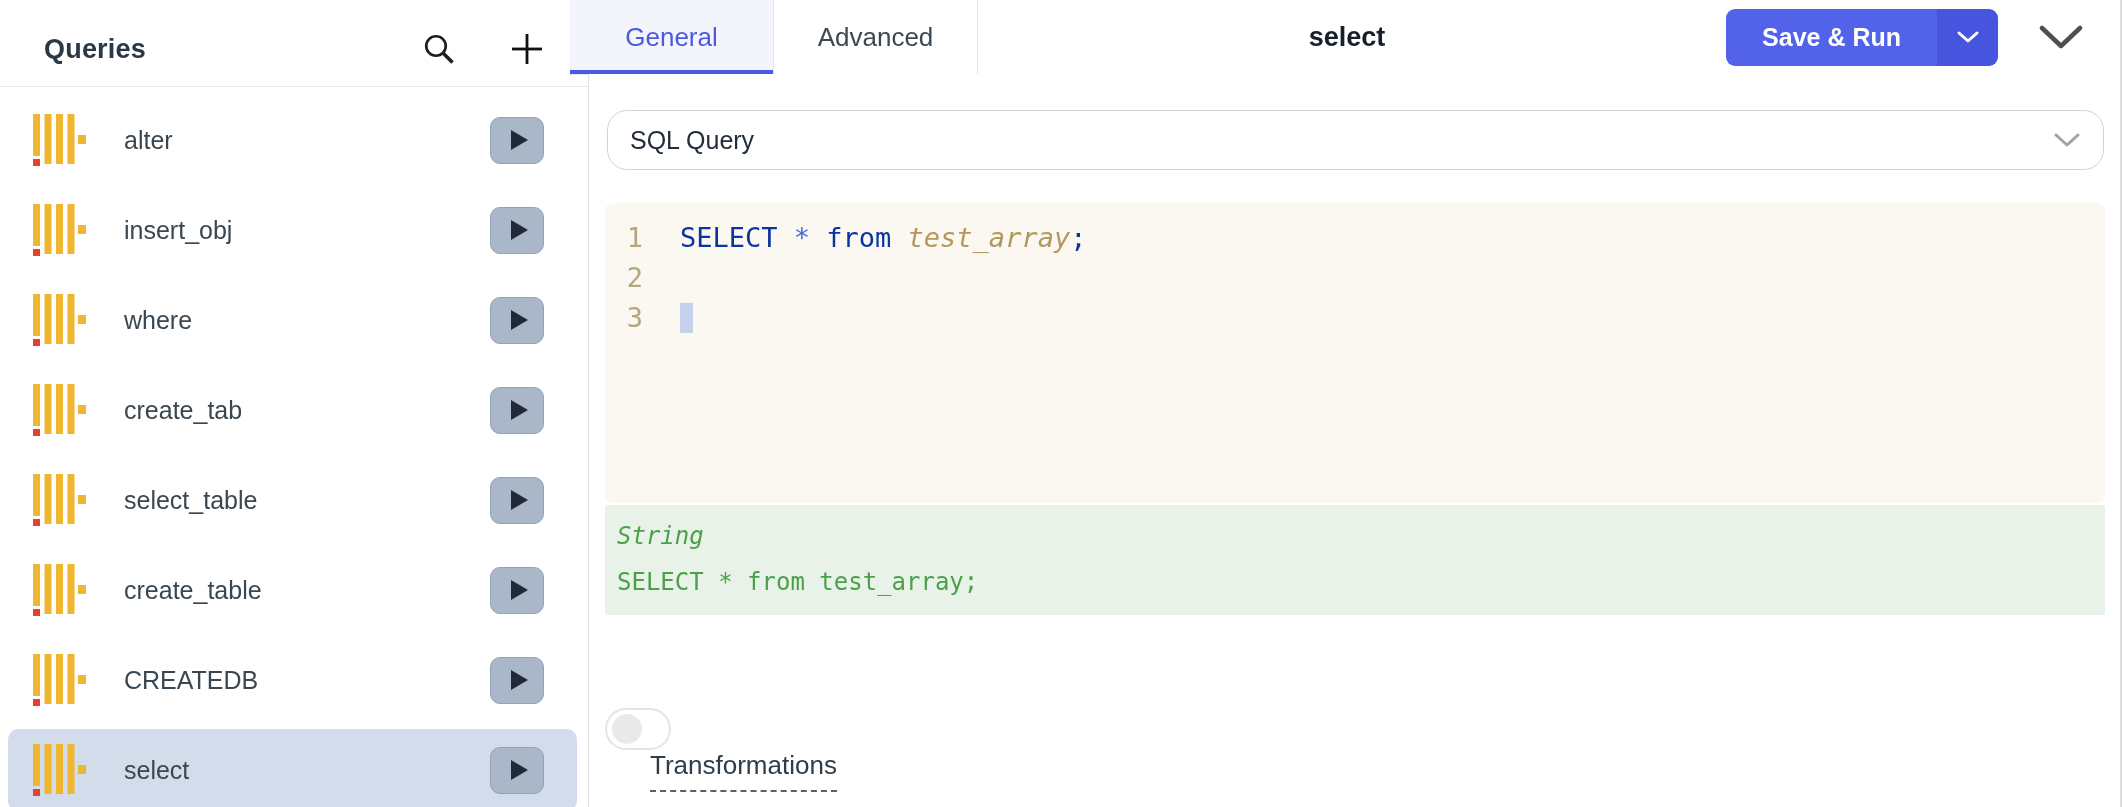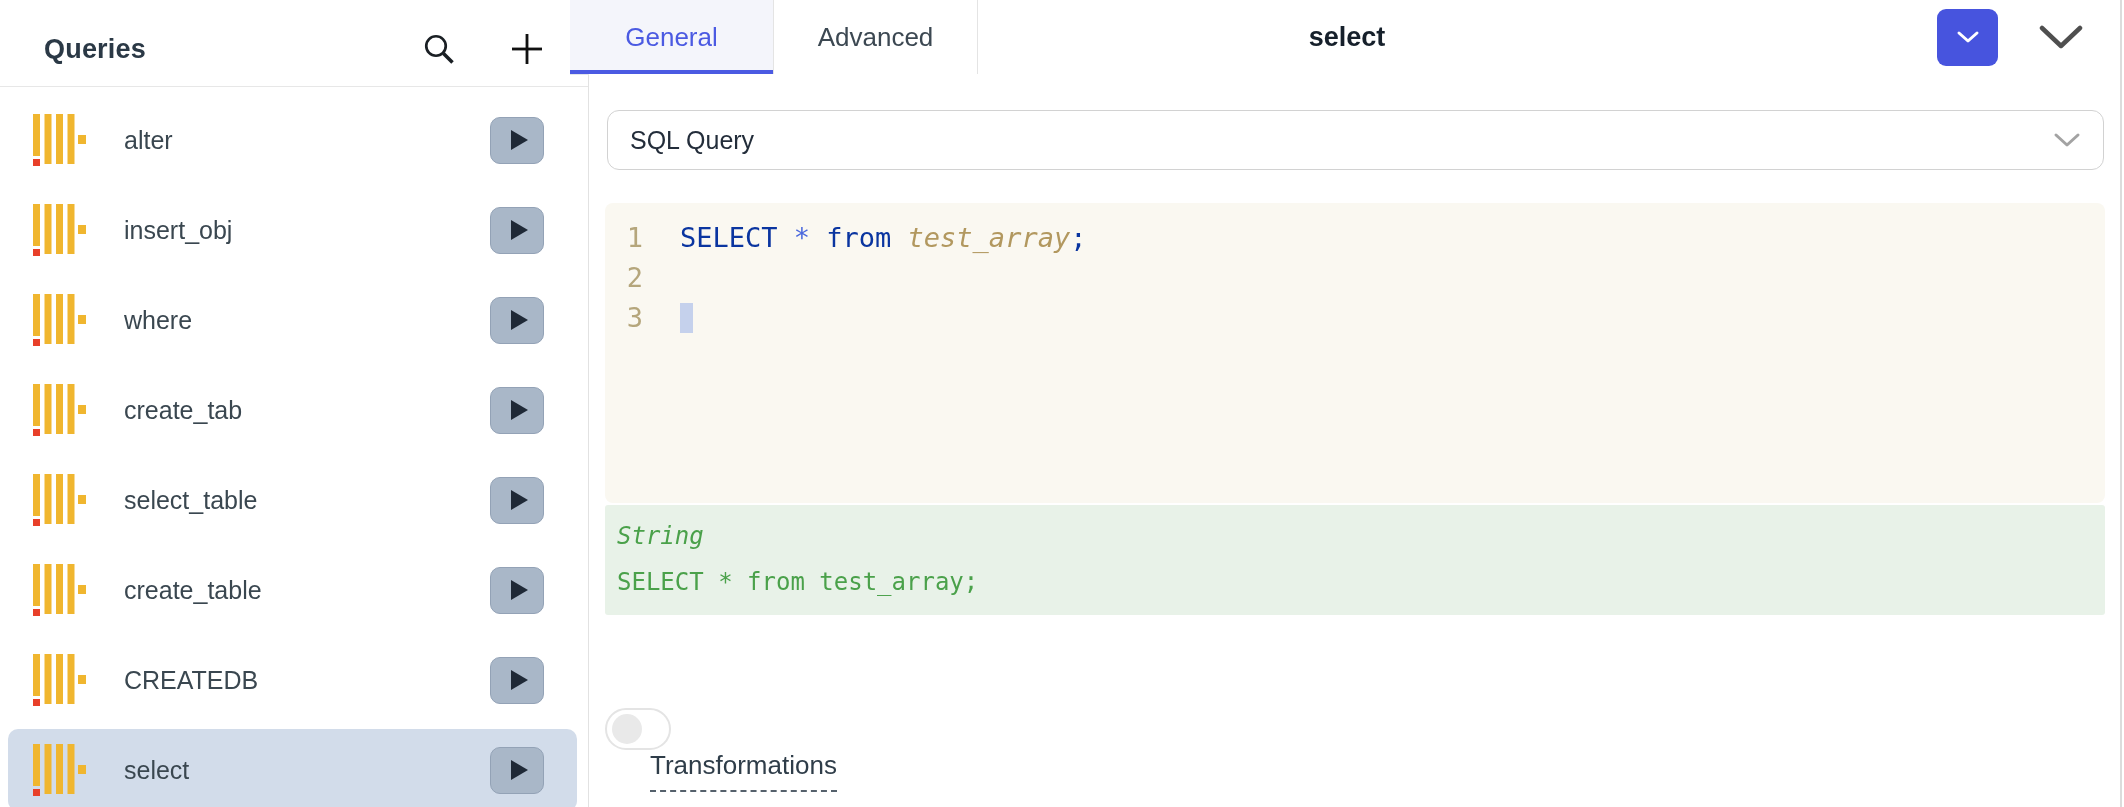--- a/index.html
+++ b/index.html
@@ -52,21 +52,21 @@
   .saverun-main{
     background:#5263e9;color:#fff;font-size:25px;font-weight:700;
     display:flex;align-items:center;padding:0 36px;
   }
   .saverun-caret{background:#4754de;width:61px;display:flex;align-items:center;justify-content:center;}
   .collapse-chevron{margin-left:40px;width:46px;height:30px;display:flex;align-items:center;justify-content:center;cursor:pointer;}
   
   .content{position:absolute;left:589px;top:74px;right:0;bottom:0;background:#fff;}
   .select-box{
     position:absolute;left:18px;top:36px;width:1497px;height:60px;box-sizing:border-box;
-    border:1.5px solid #d2d2d2;border-radius:12px;background:#fff;
+    border:1.5px solid #d2d2d2;border-radius:20px;background:#fff;
     display:flex;align-items:center;cursor:pointer;
   }
   .select-box .select-value{margin-left:22px;font-size:25px;color:#232d3a;}
   .select-box .select-caret{position:absolute;right:22px;display:flex;}
   .editor{
     position:absolute;left:16px;top:129px;width:1500px;height:300px;box-sizing:border-box;
     background:var(--editor-bg,#faf8f1);border-radius:8px;padding-top:15px;
     font-family:"DejaVu Sans Mono",monospace;font-size:27px;cursor:text;
   }
   .ed-line{display:flex;height:40px;line-height:40px;white-space:pre;}
@@ -255,20 +255,21 @@
       <div class="tab active">
         <span>General</span>
       </div>
       <div class="tab">
         <span>Advanced</span>
       </div>
     </div>
     <div class="topbar-title">select</div>
     <div class="topbar-actions">
       <div class="btn-saverun">
+        <span class="saverun-main">Save &amp; Run</span>
         <span class="saverun-caret">
           <svg width="24" height="14" viewBox="0 0 24 14" fill="none" stroke="#ffffff" stroke-width="3" stroke-linecap="round" stroke-linejoin="round">
             <polyline points="3,3 12,11 21,3"></polyline>
           </svg>
         </span>
       </div>
       <span class="collapse-chevron">
         <svg width="44" height="26" viewBox="0 0 44 26" fill="none" stroke="#4f4f4f" stroke-width="4.5" stroke-linecap="round" stroke-linejoin="round">
           <polyline points="3,4 22,22 41,4"></polyline>
         </svg>

